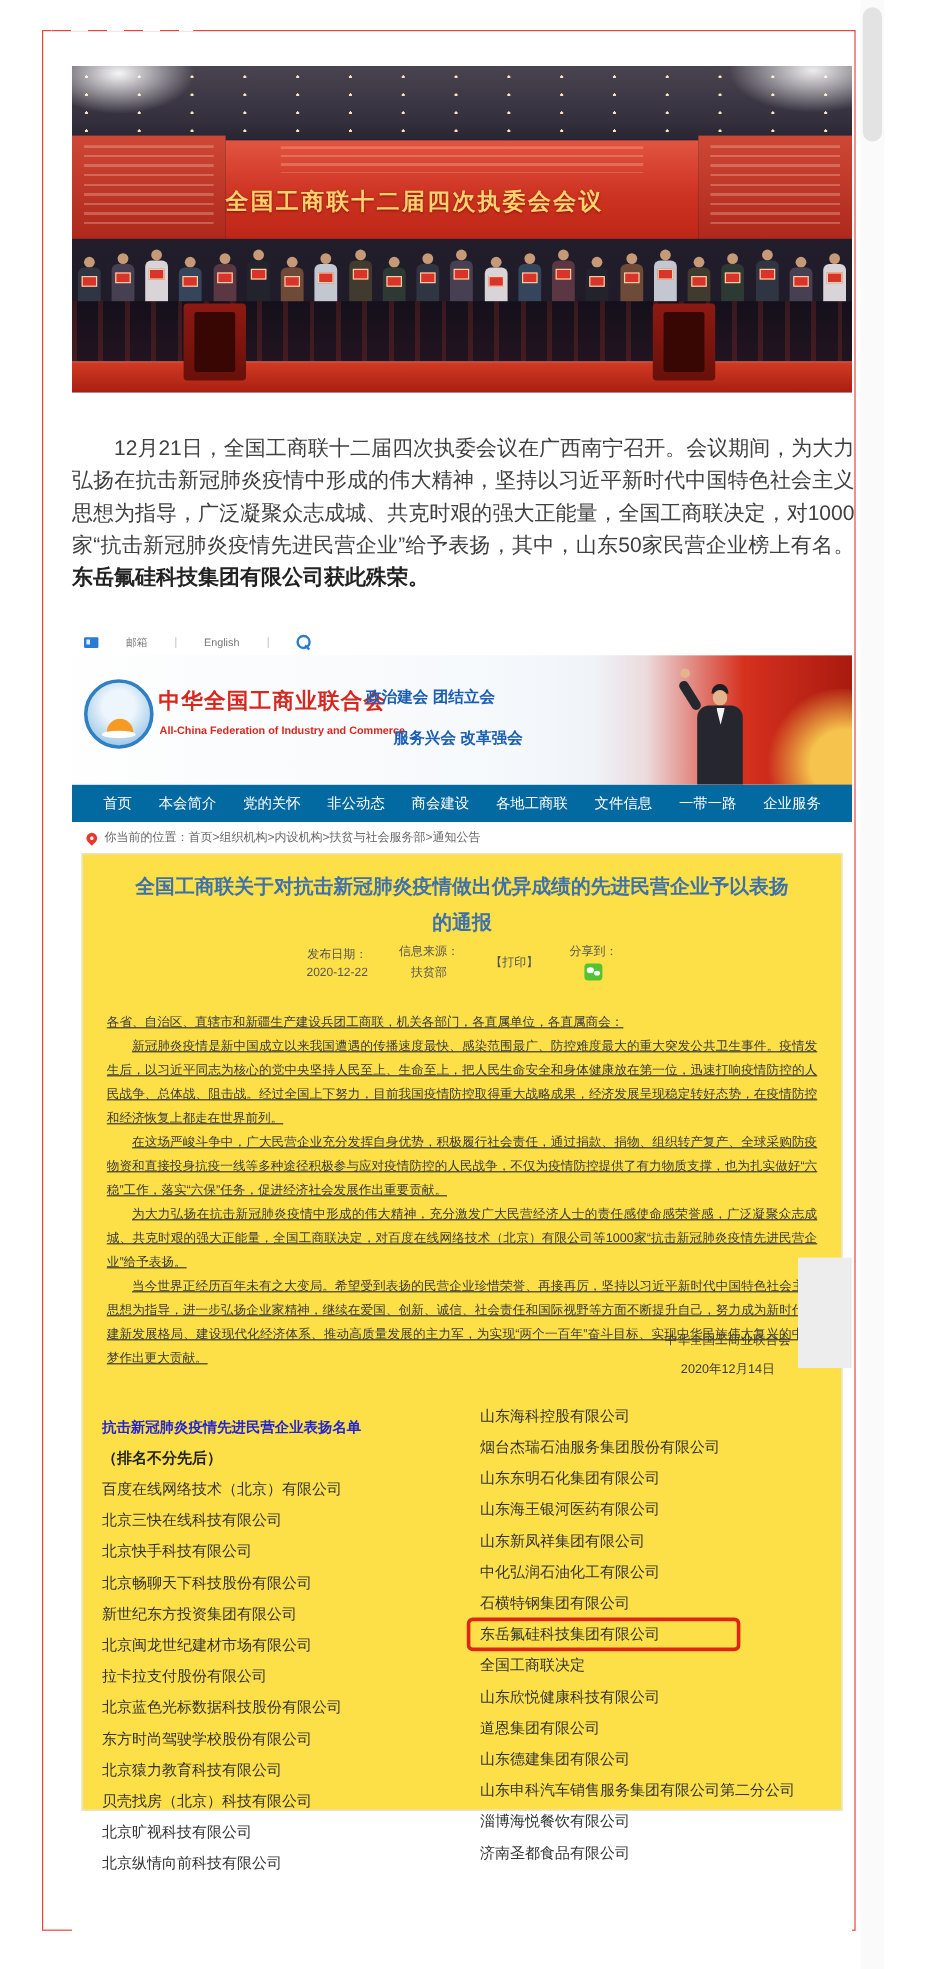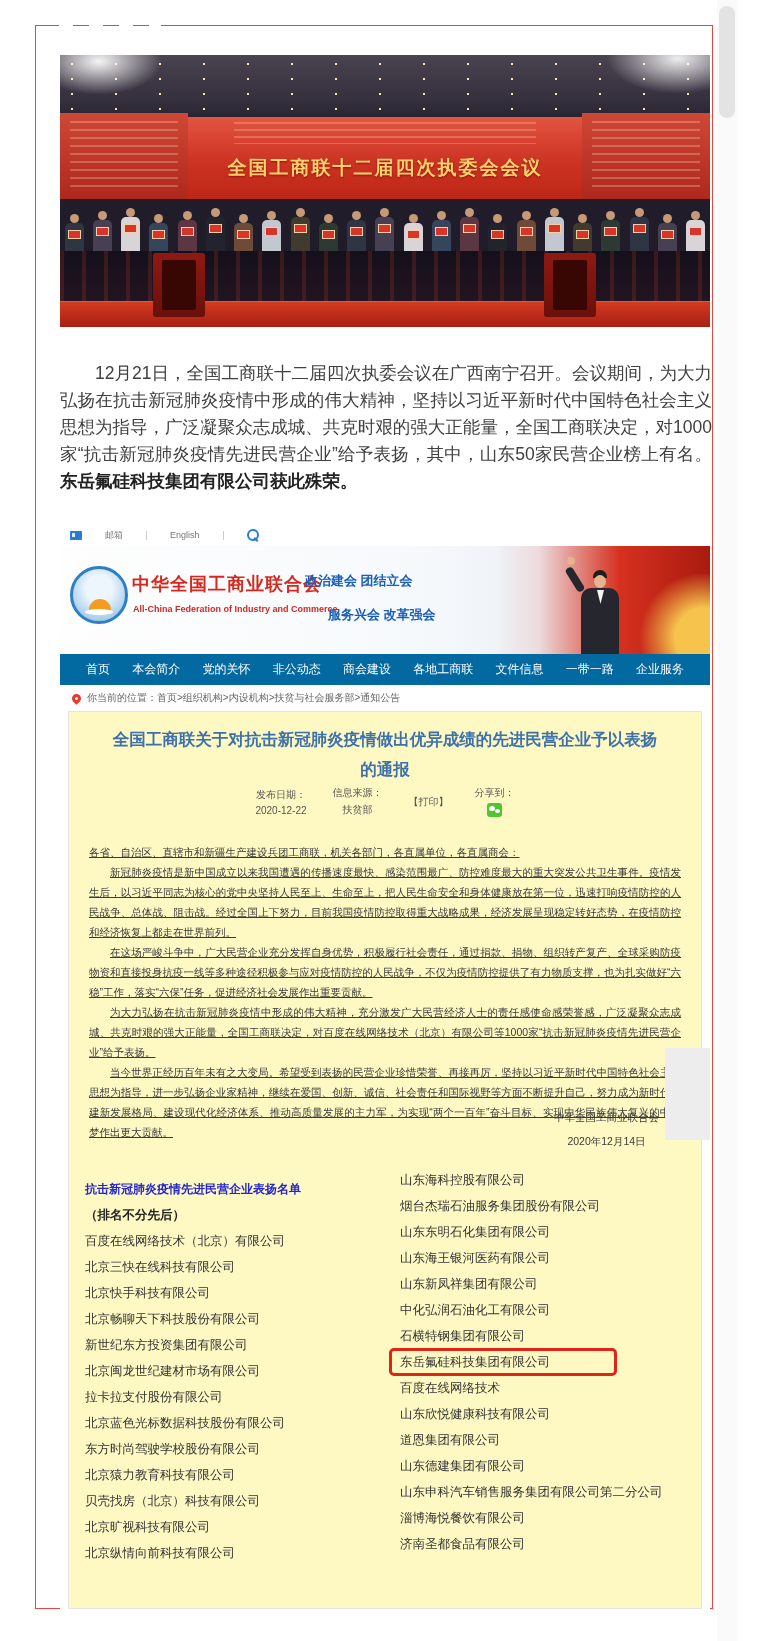--- a/index.html
+++ b/index.html
@@ -22,21 +22,21 @@
     background:
       radial-gradient(ellipse 90px 48px at 6% 10%, rgba(255,255,255,.95), rgba(255,255,255,0) 70%),
       radial-gradient(ellipse 100px 50px at 95% 6%, rgba(255,255,255,.9), rgba(255,255,255,0) 70%),
       radial-gradient(circle 2px at 12px 9px, #ffe3b8 60%, transparent 61%);
     background-size:100% 100%,100% 100%,44px 15px; }
   .photo .screen { position:absolute; top:58px; width:128px; height:86px;
     background:linear-gradient(180deg,#cf4836,#ae281c); }
   .photo .screen::before { content:""; position:absolute; inset:8px 10px;
     background:repeating-linear-gradient(180deg, rgba(255,205,185,.55) 0 2px, transparent 2px 8px); opacity:.55; }
   .photo .screen.left { left:0; } .photo .screen.right { right:0; }
-  .photo .banner { position:absolute; left:128px; top:62px; width:394px; height:82px; text-align:center;
+  .photo .banner { position:absolute; left:128px; top:62px; width:394px; height:82px; text-align:left;
     background:linear-gradient(180deg,#e25540 0,#cd3322 55%,#bd2617 100%); }
   .photo .banner::before { content:""; position:absolute; top:5px; left:46px; right:46px; height:22px;
     background:repeating-linear-gradient(180deg, rgba(255,195,175,.5) 0 2px, transparent 2px 7px); opacity:.6; }
   .photo .banner-text { position:absolute; left:0; right:0; top:38px; font-size:19px; font-weight:bold;
     color:#ffd26e; letter-spacing:2px; text-shadow:0 1px 2px rgba(110,0,0,.65); white-space:nowrap; }
   .people-row { position:absolute; left:0; top:140px; width:650px; height:58px; display:flex;
     justify-content:space-around; align-items:flex-end; }
   .person { position:relative; width:21px; }
   .person .head { width:9px; height:9px; border-radius:50%; background:#c79a77; margin:0 auto; }
   .person .torso { width:19px; height:34px; margin:0 auto; border-radius:5px 5px 0 0; }
@@ -102,21 +102,21 @@
   .navbar ul { display:flex; height:31px; align-items:center; justify-content:space-between;
     padding:0 26px; list-style:none; }
   .navbar li { color:#fff; font-size:12px; white-space:nowrap; cursor:pointer; }
 
   .breadcrumb-bar { position:absolute; left:0; top:161px; width:650px; height:26px; background:#fff;
     display:flex; align-items:center; gap:6px; padding-left:12px; }
   .pin { width:9px; height:9px; background:#e8392f; border-radius:50% 50% 50% 0; transform:rotate(-45deg); position:relative; }
   .pin::after { content:""; position:absolute; left:3px; top:3px; width:3px; height:3px; background:#fff; border-radius:50%; }
   .breadcrumb-text { font-size:10px; color:#666; }
 
-  .artbox { position:absolute; left:8px; top:187px; width:634px; height:898px; background:#fef9c3; border:1px solid #e4e4e4; }
+  .artbox { position:absolute; left:8px; top:187px; width:634px; height:798px; background:#fde047; border:1px solid #e4e4e4; }
   .art-title { position:absolute; left:0; top:12px; width:100%; text-align:center;
     font-size:16.5px; line-height:30px; font-weight:bold; color:#3d71ad; }
   .meta-row { position:absolute; left:0; top:74px; width:100%; display:flex; justify-content:center;
     gap:26px; align-items:center; font-size:10px; color:#555; }
   .meta-item { display:flex; align-items:center; gap:3px;flex-direction:column; }
   .wechat-icon { position:relative; width:15px; height:14px; background:#52c332; border-radius:3px; }
   .wechat-icon::before { content:""; position:absolute; left:2px; top:3px; width:6px; height:5px; background:#fff; border-radius:50%; }
   .wechat-icon::after { content:""; position:absolute; left:8px; top:6px; width:5px; height:4px; background:#fff; border-radius:50%; }
   .art-body { position:absolute; left:20px; right:20px; top:130px; font-size:10.5px; line-height:20px;
     color:#3a3a3a; text-align:justify; }
@@ -384,21 +384,21 @@
     <div class="col-right">
       <ul class="company-list">
           <li>山东海科控股有限公司</li>
           <li>烟台杰瑞石油服务集团股份有限公司</li>
           <li>山东东明石化集团有限公司</li>
           <li>山东海王银河医药有限公司</li>
           <li>山东新凤祥集团有限公司</li>
           <li>中化弘润石油化工有限公司</li>
           <li>石横特钢集团有限公司</li>
           <li class="highlight">东岳氟硅科技集团有限公司</li>
-          <li>百度在线网络技术</li>
+          <li>全国工商联决定</li>
           <li>山东欣悦健康科技有限公司</li>
           <li>道恩集团有限公司</li>
           <li>山东德建集团有限公司</li>
           <li>山东申科汽车销售服务集团有限公司第二分公司</li>
           <li>淄博海悦餐饮有限公司</li>
           <li>济南圣都食品有限公司</li>
         </ul>
     </div>
 
   </div>

